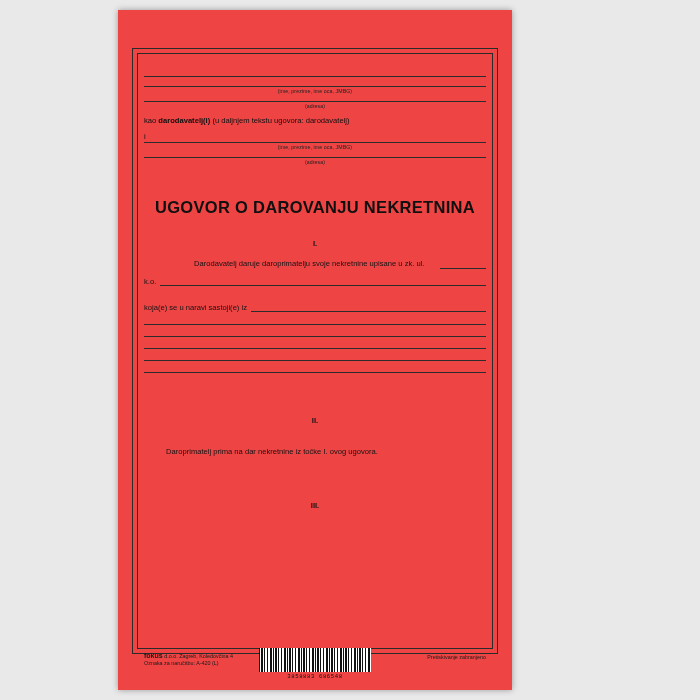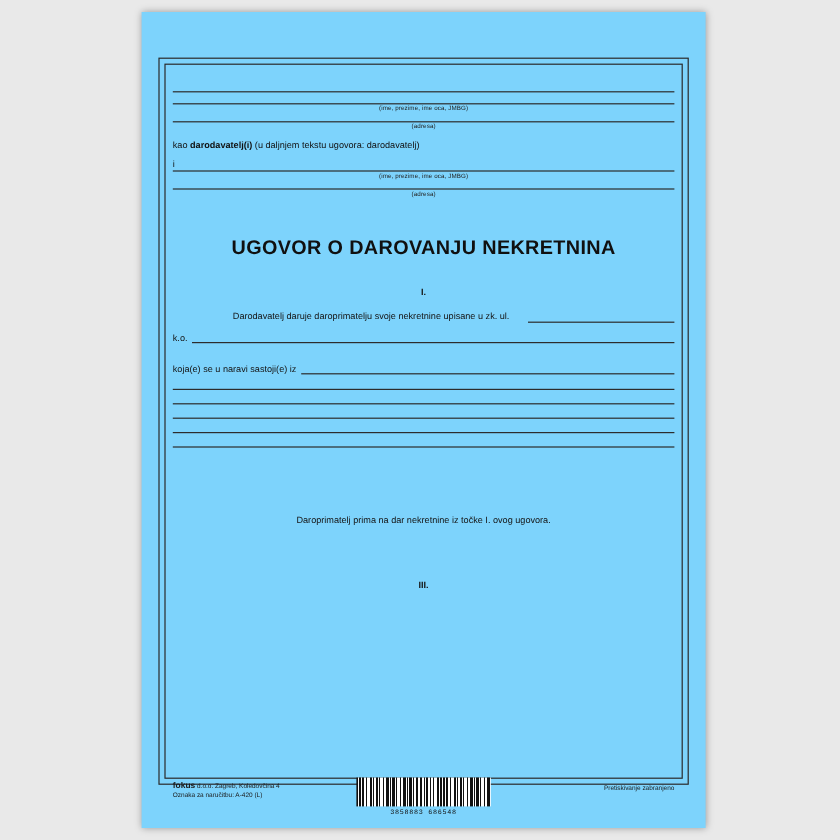--- a/index.html
+++ b/index.html
@@ -17,23 +17,23 @@
     position: relative;
     width: 700px;
     height: 700px;
     background: #e9e9e9;
   }
   
   .sheet {
     position: absolute;
     left: 118px;
     top: 10px;
-    width: 470px;
+    width: 394px;
     height: 680px;
-    background: #7dd3fc;
+    background: #ef4444;
     box-shadow: 0 0 6px rgba(0,0,0,0.35);
   }
   
   .frame-outer {
     position: absolute;
     left: 14px;
     top: 38px;
     right: 14px;
     bottom: 36px;
     border: 1px solid #2a2a2a;
@@ -90,21 +90,21 @@
   }
   .section-num {
     text-align: center;
     font-size: 7.6px;
     font-weight: bold;
     margin: 0 0 9px 0;
   }
   .para {
     font-size: 7.6px;
     line-height: 11px;
-    text-align: center;
+    text-align: left;
     padding: 0 22px;
   }
 
   
   .labelled-line {
     display: flex;
     align-items: flex-end;
     gap: 4px;
     height: 11px;
     justify-content: center;
@@ -262,20 +262,21 @@
       <div class="rules-stack">
         <div class="rule"></div>
         <div class="rule"></div>
         <div class="rule"></div>
         <div class="rule"></div>
         <div class="rule"></div>
       </div>
 
       <div class="spacer-16"></div>
       <div class="spacer-16"></div>
+      <div class="section-num">II.</div>
       <div class="spacer-12"></div>
       <div class="para">Daroprimatelj prima na dar nekretnine iz točke I. ovog ugovora.</div>
 
       <div class="spacer-16"></div>
       <div class="spacer-16"></div>
       <div class="spacer-12"></div>
       <div class="section-num">III.</div>
       <div class="spacer-12"></div>
     </div>
 

